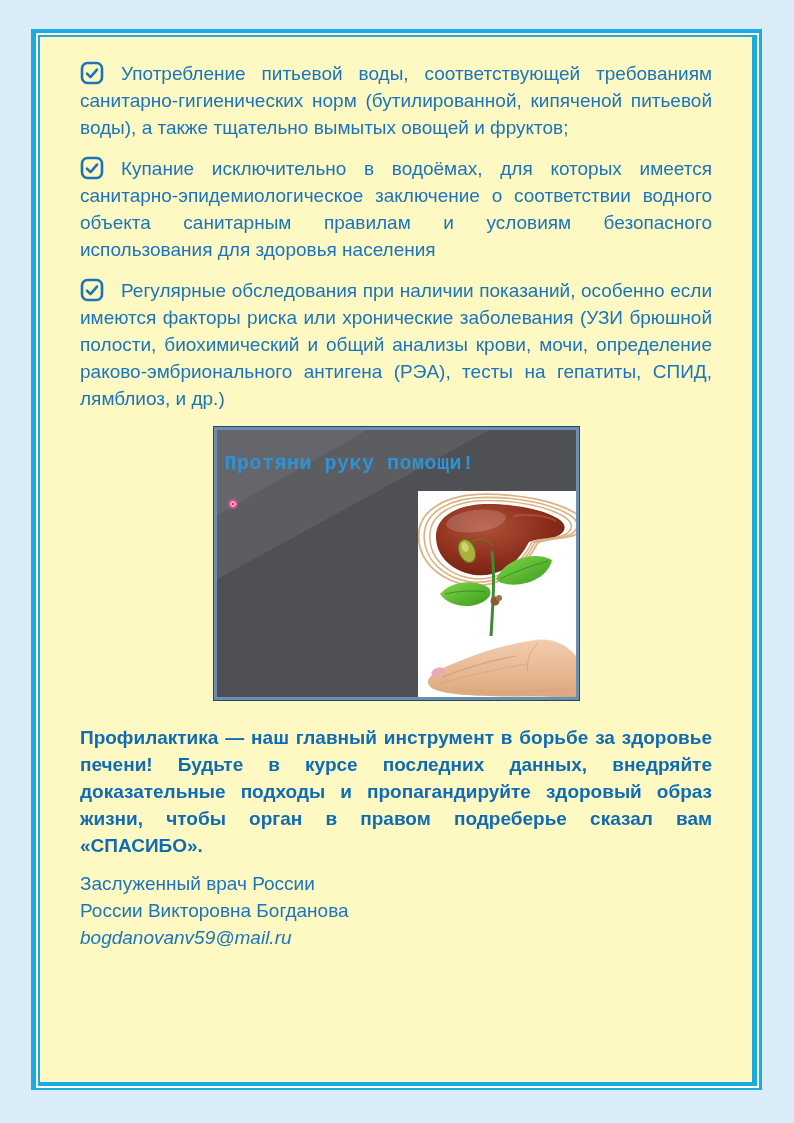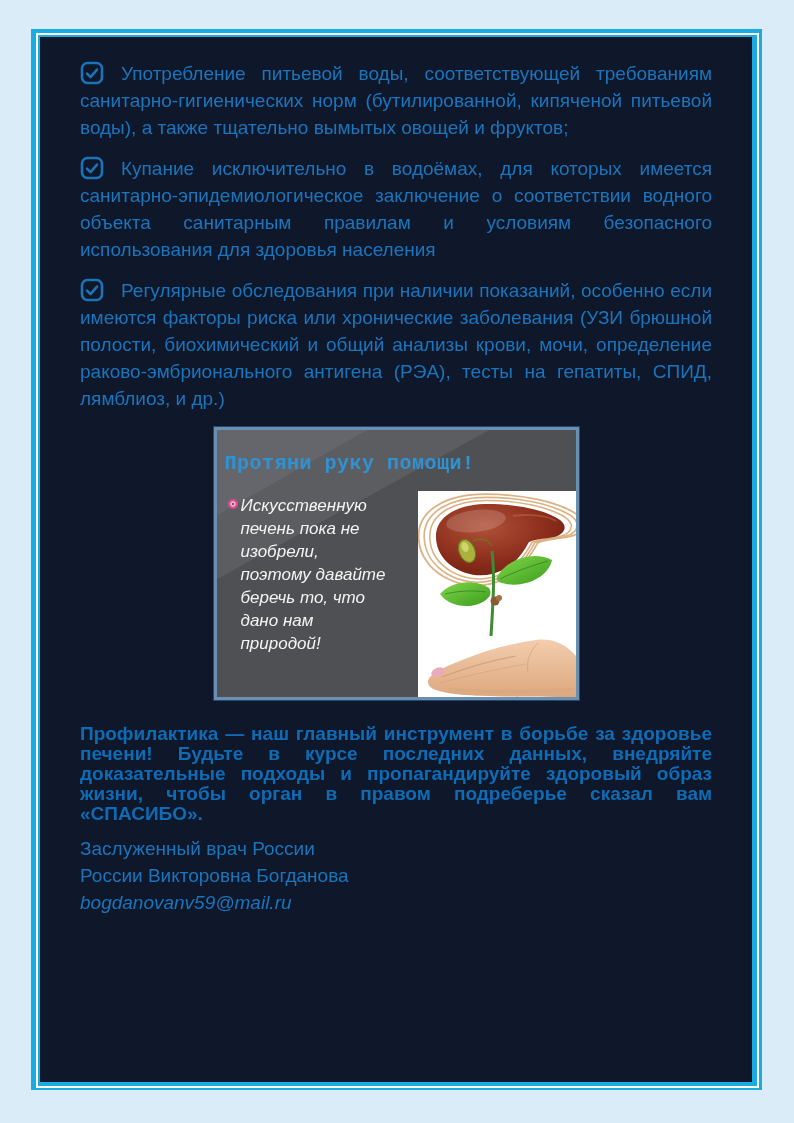--- a/index.html
+++ b/index.html
@@ -18,21 +18,21 @@
     border-color: #1babe1;
     border-width: 4px 3px 2px 5px; 
     background: #ffffff;
     padding: 2px;
   }
   .frame-inner {
     width: 100%; height: 100%;
     border-style: solid;
     border-color: #1babe1;
     border-width: 2px 5px 4px 2px; 
-    background: #0f172a;
+    background: #fef9c3;
     padding: 23px 40px 20px 40px;
   }
   
   .check-item {
     color: #1a75bc;
     font-size: 19px;
     line-height: 27px;
     text-align: justify;
     text-align-last: left;
     margin-bottom: 14px;
@@ -107,21 +107,21 @@
     width: 158px; height: 206px;
     background: #ffffff;
   }
   .photo-panel svg { display: block; }
   
   .conclusion {
     margin-top: 23px;
     color: #0e6cb6;
     font-size: 19px;
     font-weight: bold;
-    line-height: 20px;
+    line-height: 27px;
     text-align: justify;
     text-align-last: left;
   }
   .signature { margin-top: 11px; }
   .sig-line {
     color: #1a75bc;
     font-size: 19px;
     line-height: 27px;
   }
   .sig-email { text-decoration: none; color: #1a75bc; display: inline-block; font-style: italic; }
@@ -152,21 +152,20 @@
             <path d="M7 12.7 L10.5 16.2 L17 8.6" fill="none" stroke="#1b74b8" stroke-width="2.6" stroke-linecap="round" stroke-linejoin="round"></path>
           </svg></span><span>Регулярные обследования при наличии показаний, особенно если имеются факторы риска или хронические заболевания (УЗИ брюшной полости, биохимический и общий анализы крови, мочи, определение раково-эмбрионального антигена (РЭА), тесты на гепатиты, СПИД, лямблиоз, и др.)</span>
     </div>
 
     <div class="slide-frame">
       <div class="slide">
         <div class="slide-bg"></div>
         <div class="slide-title">Протяни руку помощи!</div>
         <div class="slide-bullet-row">
           <span class="pink-bullet"></span>
-          <div class="slide-bullet-text">Искусственную печень пока не изобрели, поэтому давайте беречь то, что дано нам природой!</div>
         </div>
         <div class="photo-panel">
           <svg width="158" height="206" viewBox="0 0 158 206">
             <defs>
               <radialGradient id="lg" cx="38%" cy="32%" r="85%">
                 <stop offset="0" stop-color="#b05138"></stop>
                 <stop offset="0.55" stop-color="#8c2e1c"></stop>
                 <stop offset="1" stop-color="#691c0f"></stop>
               </radialGradient>
               <linearGradient id="leafg" x1="0" y1="0" x2="1" y2="1">

